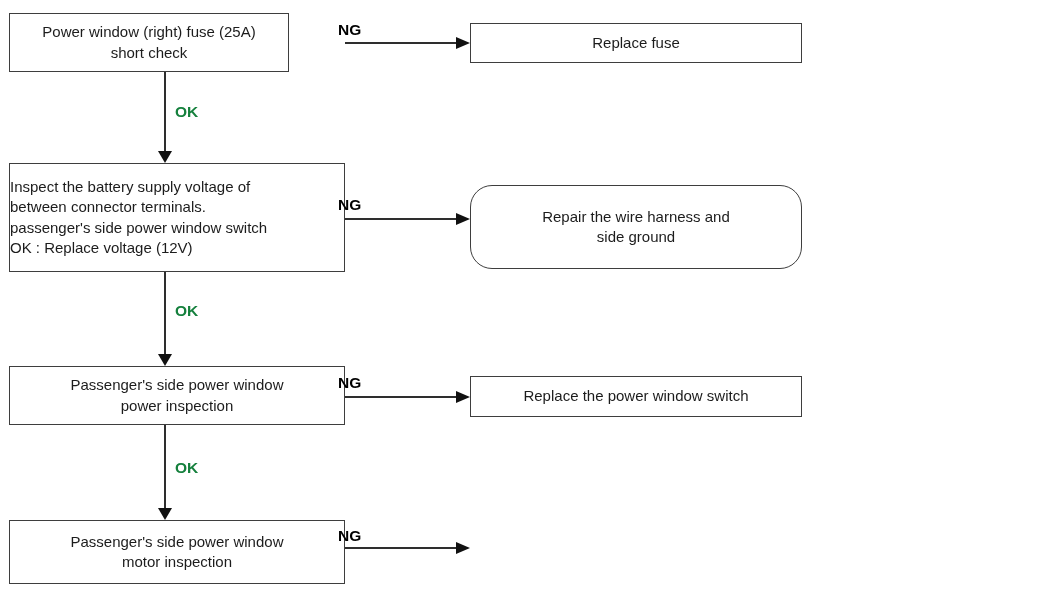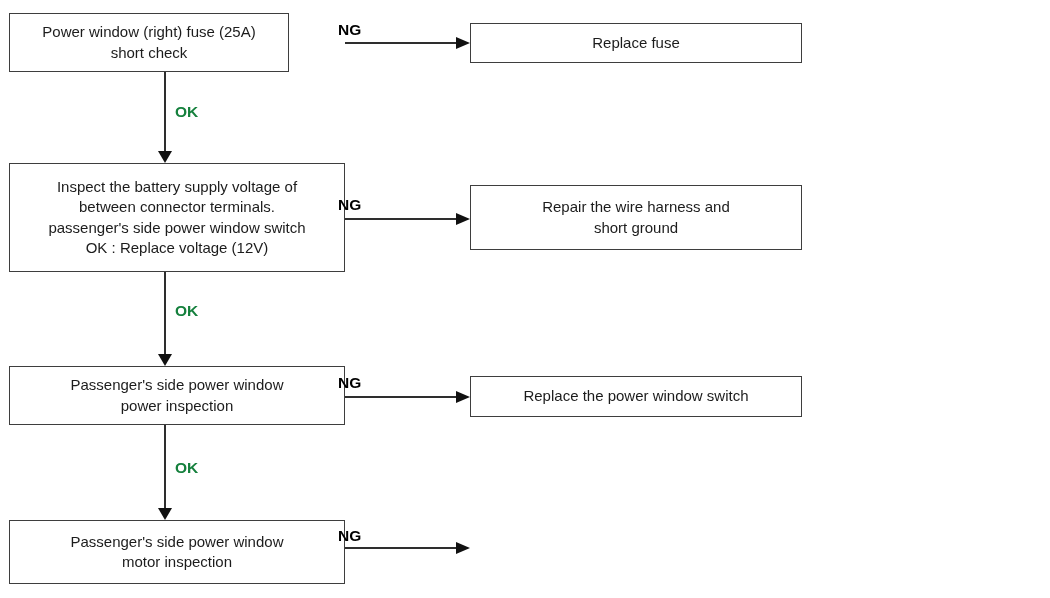--- a/index.html
+++ b/index.html
@@ -17,32 +17,32 @@
     background: #ffffff;
     border: 1.6px solid #3e3e3e;
     box-sizing: border-box;
     display: flex;
     flex-direction: column;
     justify-content: center;
     font-size: 15px;
     line-height: 20.5px;
   }
   .box.centered { align-items: center; text-align: center; }
-  .box.lefttext { align-items: center; text-align: left; padding-left: 8px; padding-right: 8px; }
+  .box.lefttext { align-items: flex-start; text-align: left; padding-left: 0; padding-right: 8px; }
   .box span { display: block; white-space: nowrap; }
 
   
   #step1 { left: 9px;  top: 13px;  width: 280px; height: 59px; }
   #step2 { left: 9px;  top: 163px; width: 336px; height: 109px; }
   #step3 { left: 9px;  top: 366px; width: 336px; height: 59px; }
   #step4 { left: 9px;  top: 520px; width: 336px; height: 64px; }
 
   
   #res1 { left: 470px; top: 23px;  width: 332px; height: 40px; justify-content: center; }
-  #res2 { left: 470px; top: 185px; width: 332px; height: 65px; }
+  #res2 { left: 470px; top: 185px; width: 332px; height: 84px; border-radius: 22px; }
   #res3 { left: 470px; top: 376px; width: 332px; height: 41px; }
   #res4 { left: 470px; top: 526px; width: 332px; height: 41px; }
 
   
   .hline { position: absolute; height: 2px; background: #2e2e2e; left: 345px; width: 112px; }
   #ng1-line { top: 42px; }
   #ng2-line { top: 218px; }
   #ng3-line { top: 396px; }
   #ng4-line { top: 547px; }
 
@@ -114,21 +114,21 @@
     <span>Inspect the battery supply voltage of</span>
     <span>between connector terminals.</span>
     <span>passenger's side power window switch</span>
     <span>OK : Replace voltage (12V)</span>
   </div>
   <div id="ng2-line" class="hline"></div>
   <div id="ng2-arrow" class="arrow-r"></div>
   <div id="ng2-label" class="ng-label">NG</div>
   <div id="res2" class="box centered">
     <span>Repair the wire harness and</span>
-    <span>short ground</span>
+    <span>side ground</span>
   </div>
   <div id="ok2-line" class="vline"></div>
   <div id="ok2-arrow" class="arrow-d"></div>
   <div id="ok2-label" class="ok-label">OK</div>
 
   <div id="step3" class="box centered">
     <span>Passenger's side power window</span>
     <span>power inspection</span>
   </div>
   <div id="ng3-line" class="hline"></div>

